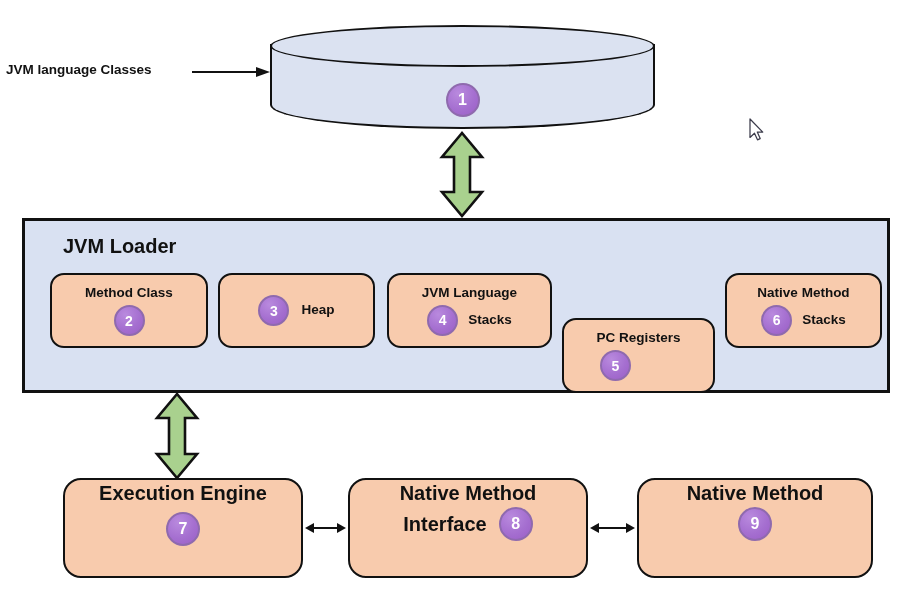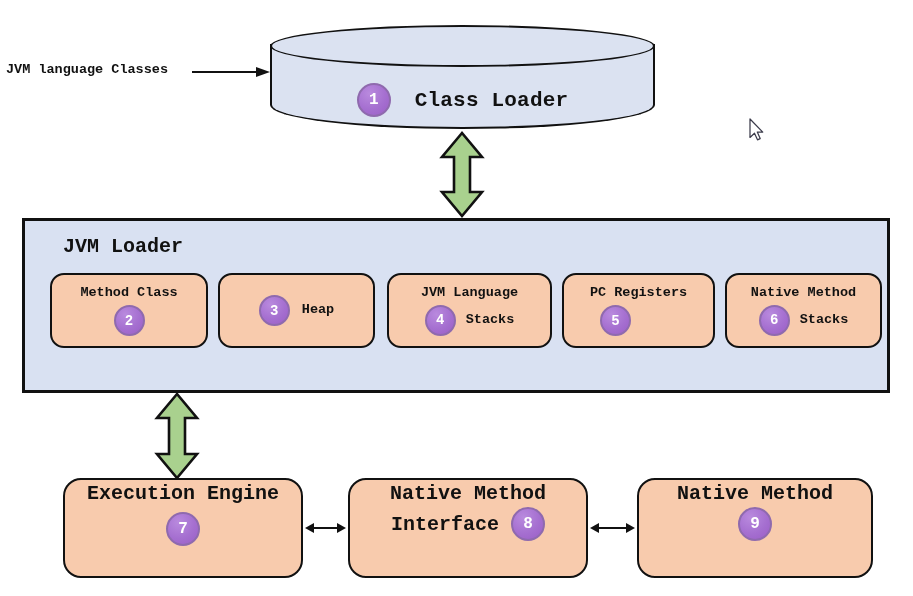--- a/index.html
+++ b/index.html
@@ -1,18 +1,18 @@
 <!DOCTYPE html>
 <html><head>
 <meta charset="utf-8">
 <style>
   html,body{margin:0;padding:0;background:#ffffff;}
   #canvas{
     position:relative;width:913px;height:596px;background:#ffffff;overflow:hidden;
-    font-family:Liberation Mono, monospace;color:#111;
+    font-family:Liberation Sans, sans-serif;color:#111;
   }
   .abs{position:absolute;}
 
   
   #cylinder{left:270px;top:25px;width:385px;height:104px;}
   #cyl-body{
     position:absolute;left:0;right:0;top:19px;bottom:0;
     background:#dbe2f1;border:2.5px solid #111;border-top:none;
     border-radius:0 0 50% 50% / 0 0 24px 24px;
   }
@@ -47,21 +47,21 @@
   .obox{
     position:absolute;top:52px;height:75px;box-sizing:border-box;
     background:#f8cbad;border:2.5px solid #111;border-radius:14px;
     display:flex;flex-direction:column;align-items:center;justify-content:center;
     font-size:13.5px;font-weight:bold;line-height:1.25;
   }
   .obox .row{display:flex;align-items:center;justify-content:center;gap:12px;}
   #box-method-area{left:25px;width:158px;}
   #box-heap{left:193px;width:157px;}
   #box-jvm-stacks{left:362px;width:165px;}
-  #box-pc-registers{left:537px;width:153px;}
+  #box-pc-registers{left:537px;width:153px;margin-top:45px;}
   #box-native-stacks{left:700px;width:157px;}
   #box-method-area .badge{margin-top:4px;}
   #box-pc-registers .badge{margin-top:4px;margin-right:46px;}
   .line2{display:flex;align-items:center;gap:10px;margin-top:3px;}
 
   
   .bbox{
     position:absolute;top:478px;height:100px;box-sizing:border-box;
     background:#f8cbad;border:2.5px solid #111;border-radius:18px;
     display:flex;flex-direction:column;align-items:center;justify-content:flex-start;
@@ -83,21 +83,20 @@
 
 <div id="canvas">
 
   <div class="abs" id="input-label">JVM language Classes</div>
 
   <div class="abs" id="cylinder">
     <div id="cyl-body"></div>
     <div id="cyl-top"></div>
     <div id="cyl-label-row">
       <span class="badge lg">1</span>
-      <span class="label">Class Loader</span>
     </div>
   </div>
 
   <div class="abs" id="jvm-memory">
     <div id="jvm-memory-title">JVM Loader</div>
 
     <div class="obox" id="box-method-area">
       <span>Method Class</span>
       <span class="badge">2</span>
     </div>

